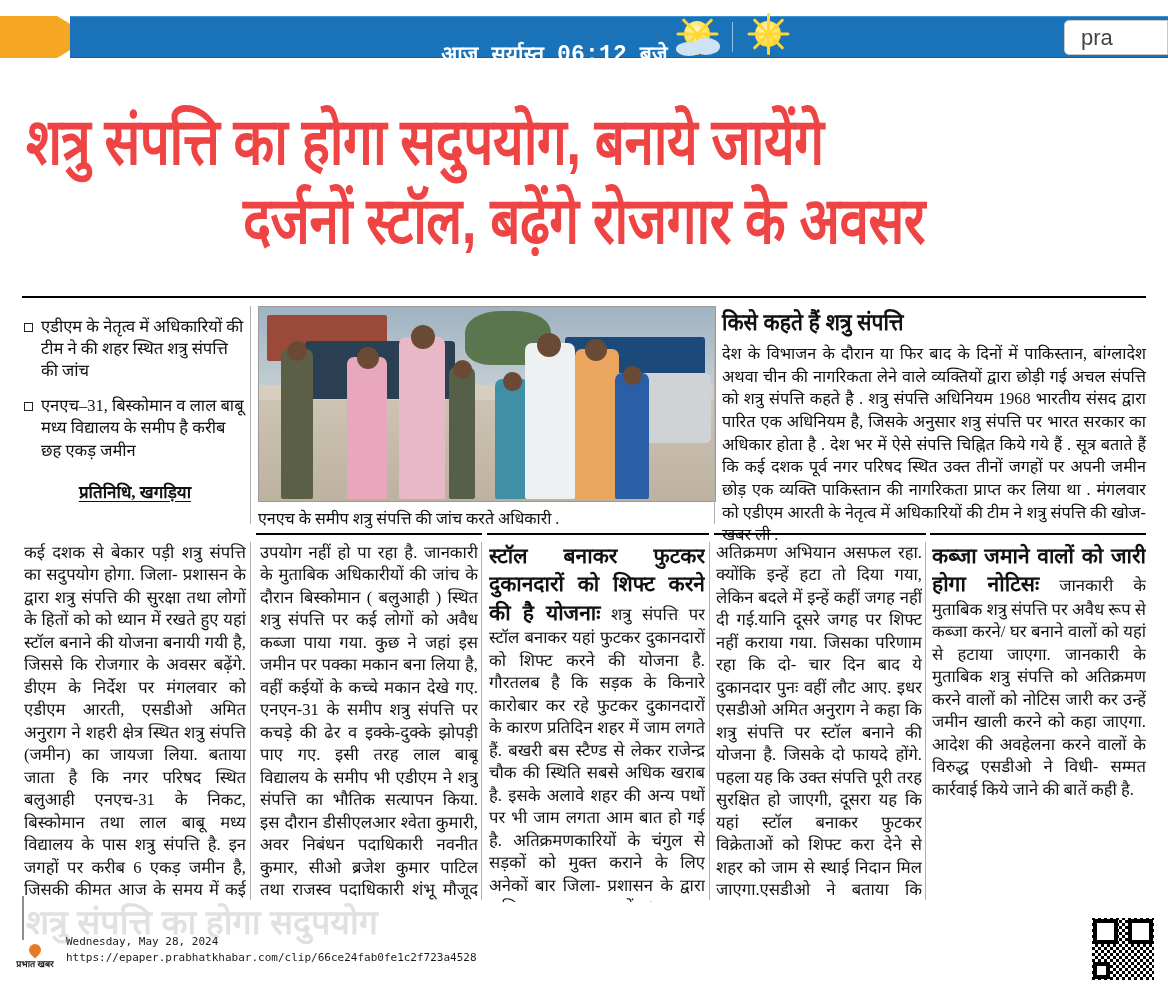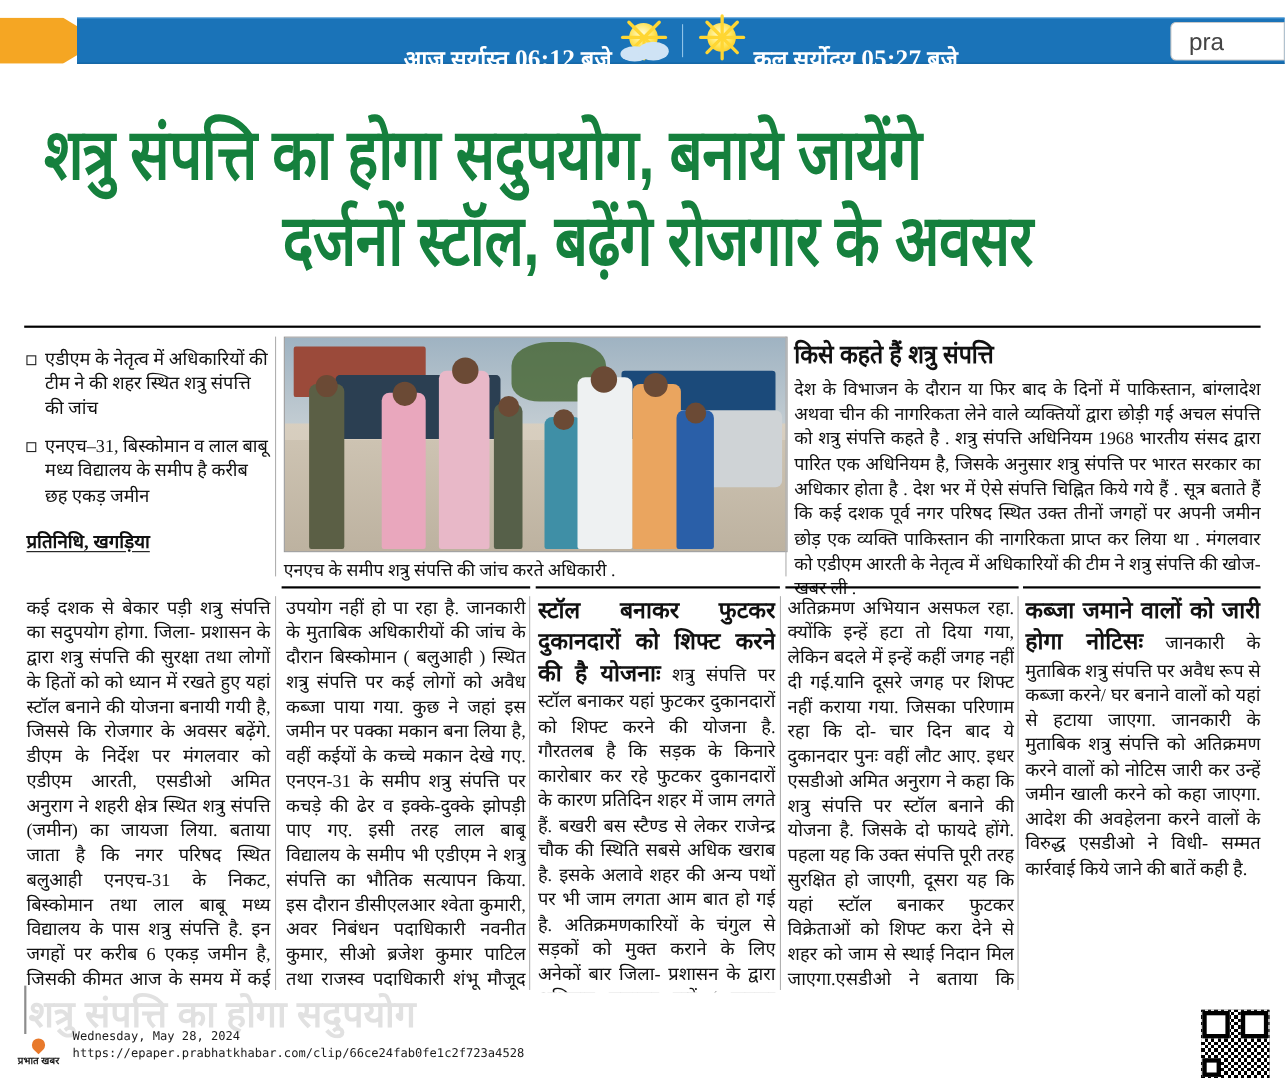--- a/index.html
+++ b/index.html
@@ -35,21 +35,21 @@
     border-bottom: 1px solid #0d5f9e;
   }
   .topbar-inner {
     position: absolute; left: 70px; top: 8px;
     width: 1098px; height: 42px;
     display: flex; align-items: center; justify-content: center;
     gap: 0px;
   }
   .sun-time {
     color: #ffffff;
-    font-family: Liberation Serif, serif;
+    font-family: Liberation Mono, monospace;
     font-weight: bold;
     font-size: 21px;
     letter-spacing: 0.2px;
     white-space: nowrap;
     margin-top: 32px;
   }
   .sun-time .num { font-size: 23px; }
   .divider-v {
     width: 1px; height: 30px; background: #8fc3e8;
     margin: 0 6px;
@@ -86,25 +86,25 @@
     border: 1px solid #c9c9c9;
     border-radius: 5px 0 0 5px;
     display: flex; align-items: center; padding-left: 16px;
     font-family: "Liberation Sans", sans-serif;
     font-size: 22px; color: #444;
     overflow: hidden;
   }
 
   
   .headline {
-    position: absolute; left: 40px; top: 84px;
+    position: absolute; left: 26px; top: 84px;
     width: 1116px;
     font-family: "Liberation Sans", sans-serif;
     font-weight: bold;
-    color: #15803d;
+    color: #ef4444;
   }
   .headline .l1, .headline .l2 {
     display: block;
     font-size: 53px;
     line-height: 1.12;
     white-space: nowrap;
     letter-spacing: -0.5px;
     transform: scaleY(1.22);
     transform-origin: left top;
     margin-bottom: 19px;
@@ -129,20 +129,21 @@
   .bullet-sq {
     flex: 0 0 9px; width: 9px; height: 9px;
     border: 1.4px solid #222; margin-top: 7px;
   }
   .bullet-txt {
     font-size: 16.5px; line-height: 1.34;
     font-weight: 500;
   }
   .byline {
     margin-top: 18px;
+    text-align: center;
     font-weight: bold;
     font-size: 17px;
     text-decoration: underline;
     text-underline-offset: 3px;
     font-family: Liberation Serif, serif;
   }
 
   
   .photo-wrap {
     position: absolute; left: 258px; top: 306px;
@@ -309,25 +310,20 @@
       <span class="sun-disc"></span>
       <span class="ray" style="transform:rotate(0deg)"></span>
       <span class="ray" style="transform:rotate(45deg)"></span>
       <span class="ray" style="transform:rotate(-45deg)"></span>
       <span class="ray" style="transform:rotate(90deg)"></span>
       <span class="ray" style="transform:rotate(-90deg)"></span>
       <span class="ray" style="transform:rotate(135deg)"></span>
       <span class="ray" style="transform:rotate(-135deg)"></span>
       <span class="ray" style="transform:rotate(180deg)"></span>
     </span>
-    <span class="sun-time">
-      <span>कल सूर्योदय</span>
-      <span class="num">05:27</span>
-      <span>बजे</span>
-    </span>
   </div>
   <div class="pra-box">pra</div>
 </div>
 
 <h1 class="headline">
   <span class="l1">शत्रु संपत्ति का होगा सदुपयोग, बनाये जायेंगे</span>
   <span class="l2">दर्जनों स्टॉल, बढ़ेंगे रोजगार के अवसर</span>
 </h1>
 
 <div class="rule-top"></div>

